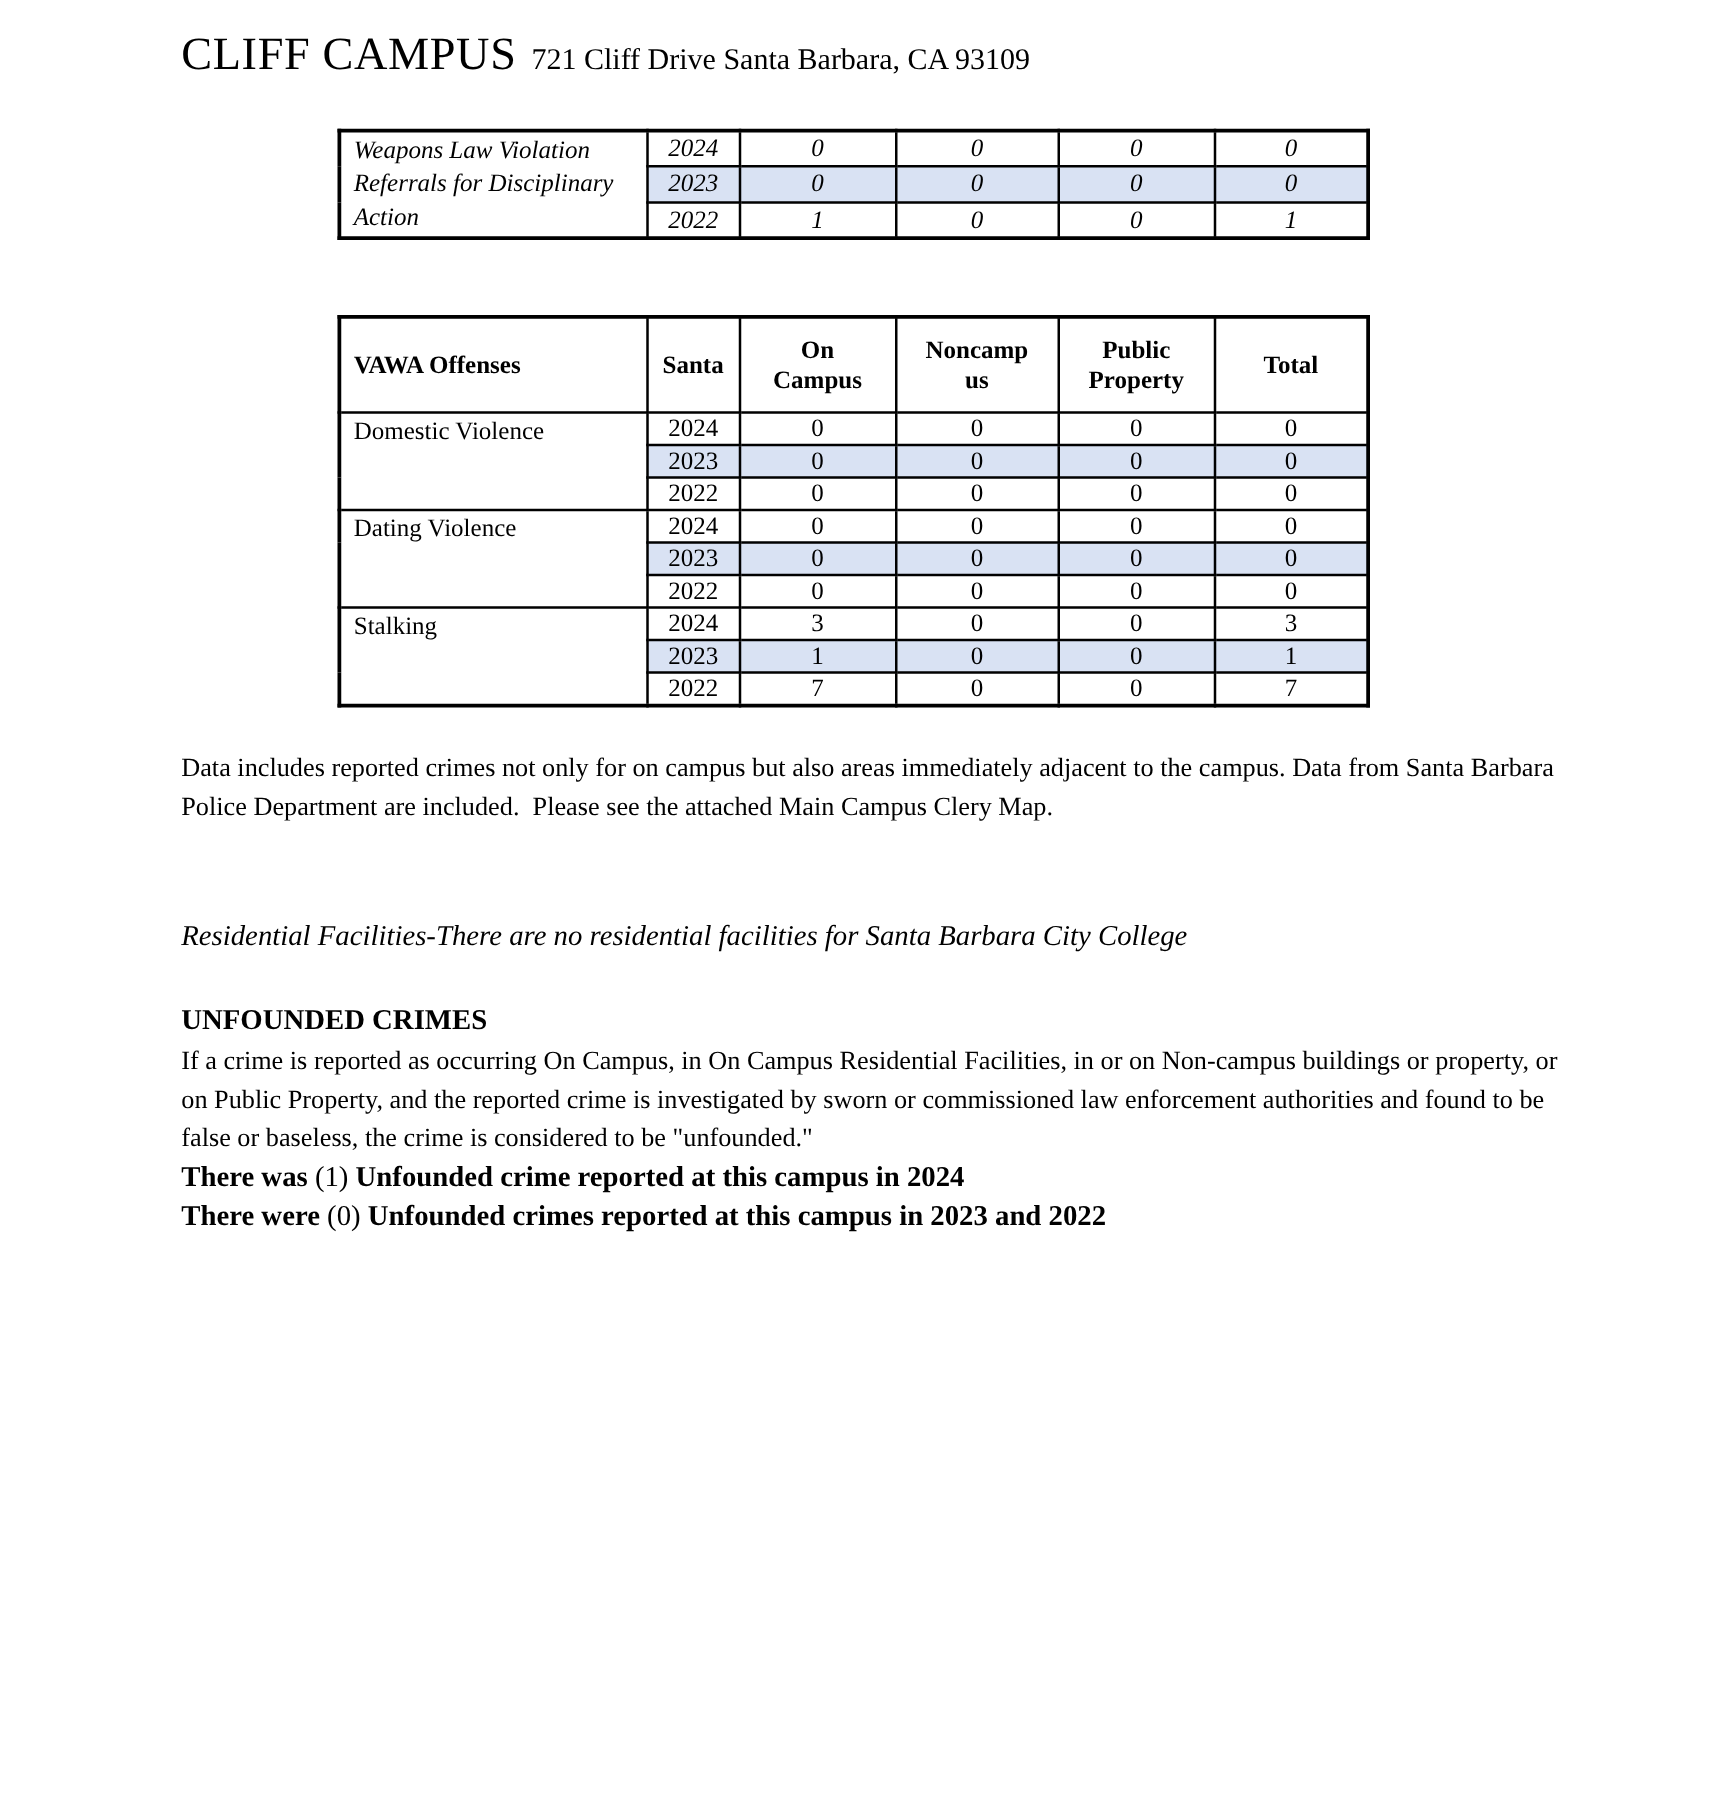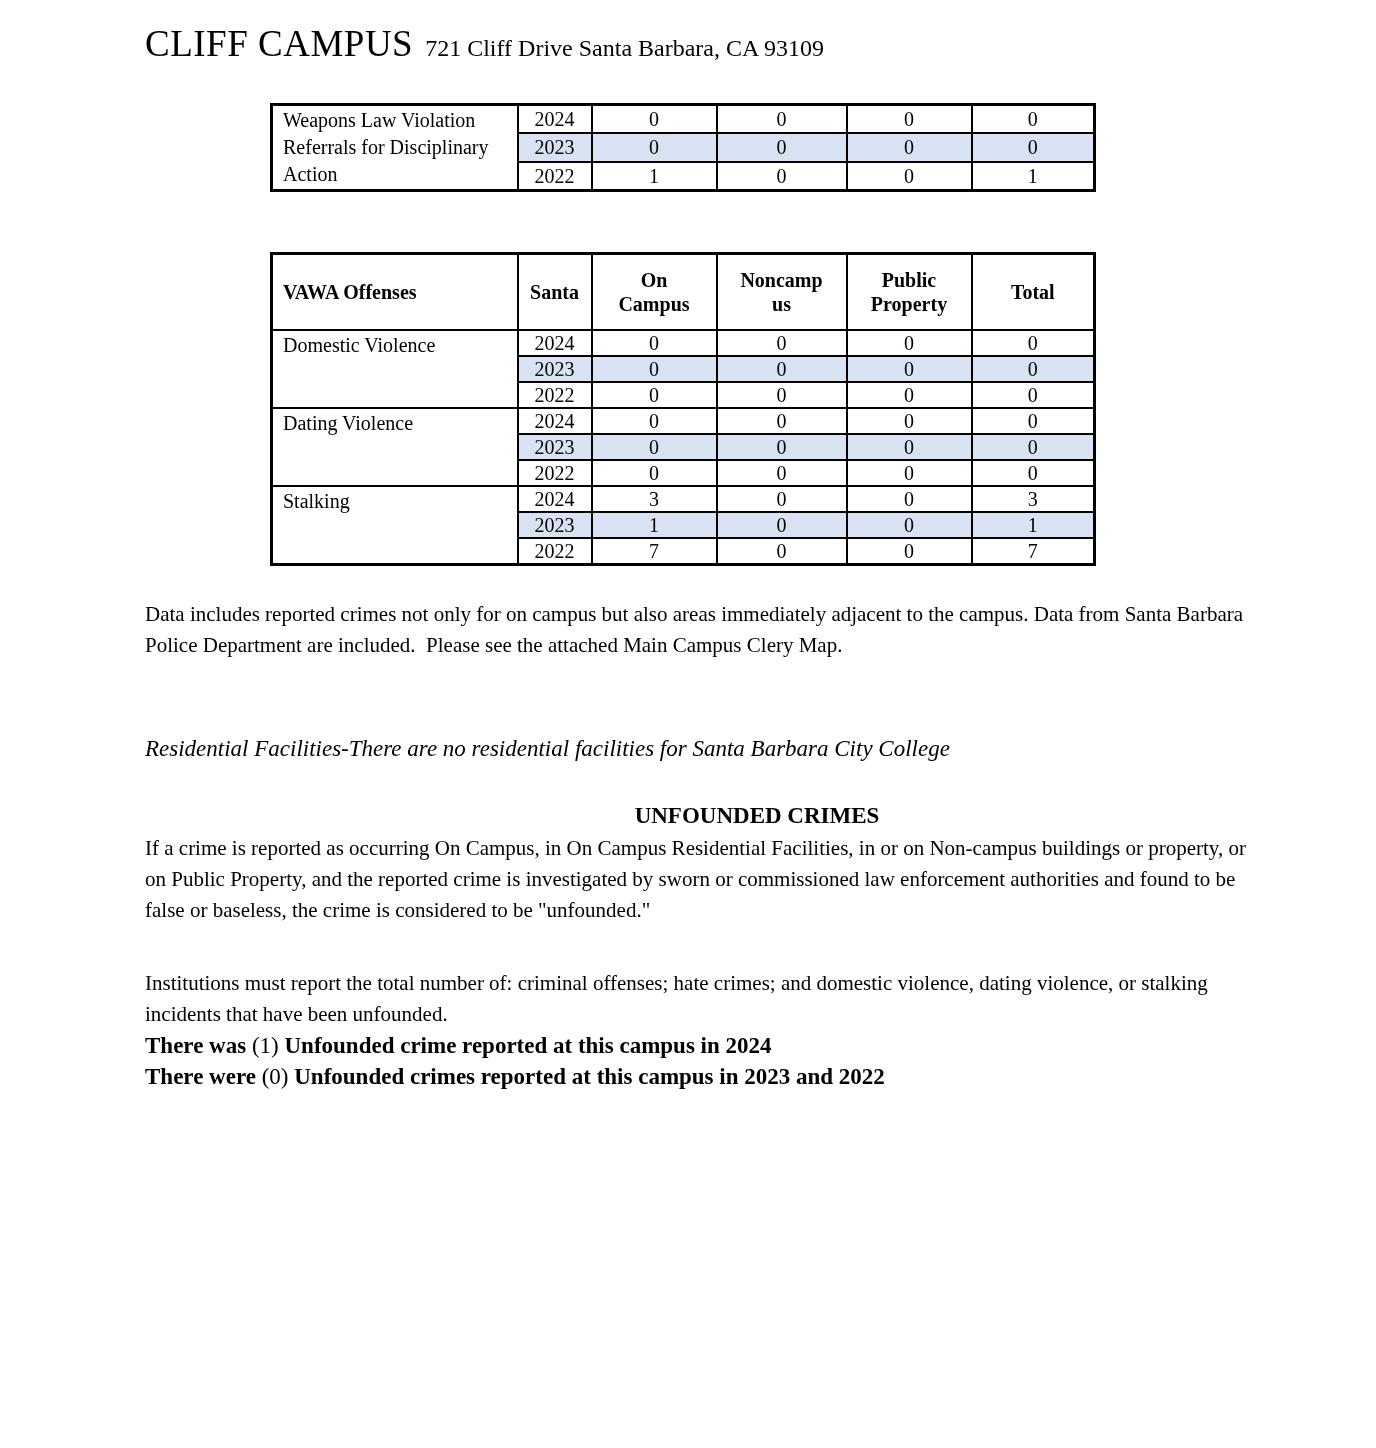--- a/index.html
+++ b/index.html
@@ -35,21 +35,21 @@
     padding: 1px 8px 1px 10px;
     line-height: 27px;
   }
   table.tbl th {
     font-weight: bold;
     text-align: center;
     vertical-align: middle;
     padding: 2px 4px;
   }
   table.tbl th.label-head { text-align: left; padding-left: 10px; }
-  .tbl-weapons { margin-top: 38px; }
+  .tbl-weapons { margin-top: 38px; font-style: italic; }
   .tbl-vawa { margin-top: 60px; }
   .tbl-vawa tr.head th { height: 76px; }
   tr.shaded td { background: var(--shaded, #D9E2F3); }
   .wrap-narrow { display: inline-block; max-width: 72px; }
   .wrap-break  { display: inline-block; max-width: 92px; word-break: break-all; }
   .wrap-public { display: inline-block; max-width: 86px; }
 
   
   .body-text {
     margin-left: 145px;
@@ -64,21 +64,20 @@
     width: 1105px;
     font-size: 23px;
     font-style: italic;
     line-height: 31px;
   }
   h2.doc-h2 {
     margin-left: 145px;
     font-size: 23px;
     font-weight: bold;
     line-height: 31px;
-    text-align: center;
   }
   .h-unfounded { margin-top: 36px; }
   .p-definition { margin-top: 2px; }
   .p-institutions { margin-top: 42px; }
   .p-counts {
     margin-left: 145px;
     width: 1105px;
     font-size: 23px;
     font-weight: bold;
     line-height: 31px;
@@ -223,21 +222,20 @@
   </table>
 
   <p class="body-text p-datanote">Data includes reported crimes not only for on campus but also areas immediately adjacent to the campus. Data from Santa Barbara Police Department are included.&nbsp; Please see the attached Main Campus Clery Map.</p>
 
   <p class="p-residential">Residential Facilities-There are no residential facilities for Santa Barbara City College</p>
 
   <h2 class="doc-h2 h-unfounded">UNFOUNDED CRIMES</h2>
 
   <p class="body-text p-definition">If a crime is reported as occurring On Campus, in On Campus Residential Facilities, in or on Non-campus buildings or property, or on Public Property, and the reported crime is investigated by sworn or commissioned law enforcement authorities and found to be false or baseless, the crime is considered to be "unfounded."</p>
 
-  <p class="body-text p-institutions">Institutions must report the total number of: criminal offenses; hate crimes; and domestic violence, dating violence, or stalking incidents that have been unfounded.</p>
 
   <p class="p-counts">
     <span><span>There was</span> <span class="normal">(1)</span> <span>Unfounded crime reported at this campus in 2024</span></span><br>
     <span><span>There were</span> <span class="normal">(0)</span> <span>Unfounded crimes reported at this campus in 2023 and 2022</span></span>
   </p>
 
 
 
 </div>
 

